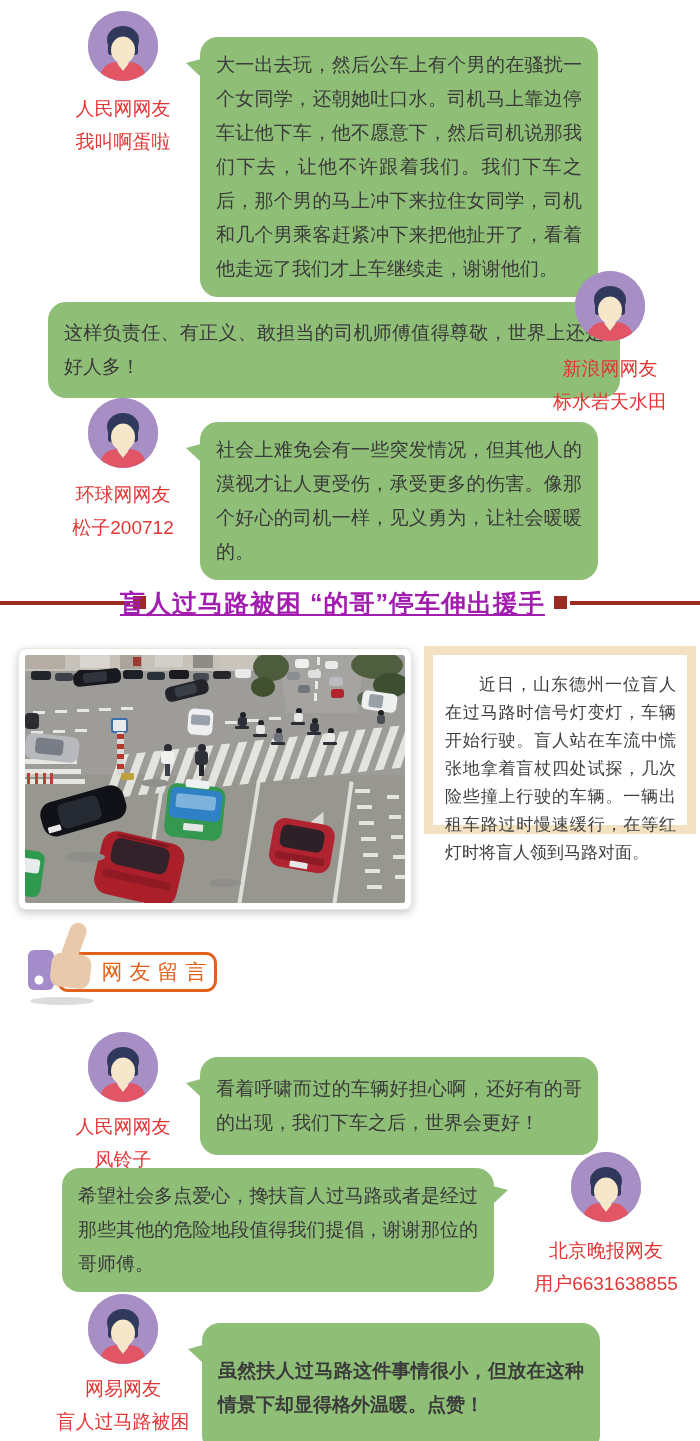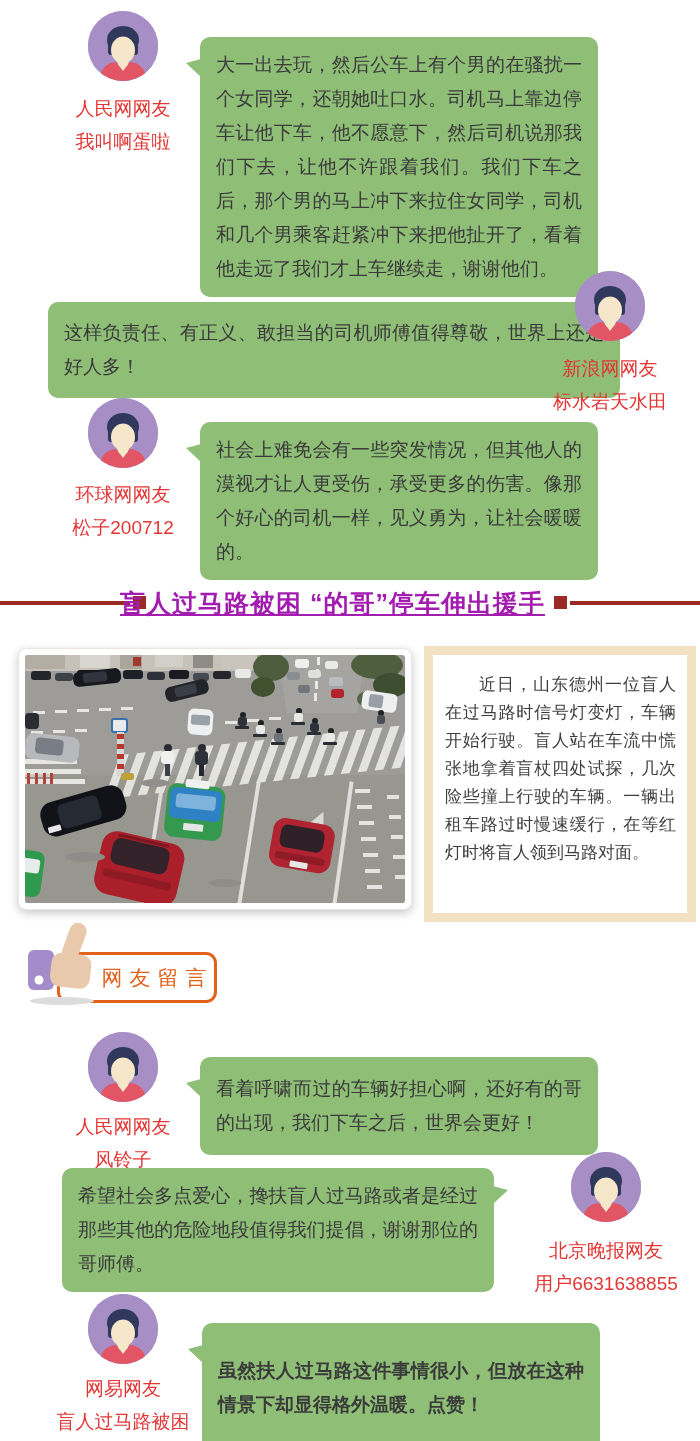--- a/index.html
+++ b/index.html
@@ -15,21 +15,21 @@
     overflow:hidden; background:#a78fc6;
   }
   .avatar svg { display:block; width:100%; height:100%; }
   
   .nick {
     position:absolute; width:190px; text-align:center;
     color:#e23534; font-size:19px; line-height:33px;
   }
   
   .bubble {
-    position:absolute; background:#8fbe77; border-radius:10px;
+    position:absolute; background:#8fbe77; border-radius:18px;
     color:#3a3a3a; font-size:19px; line-height:34px;
     padding:11px 16px; text-align:justify;
   }
   .bubble .tail { position:absolute; width:0; height:0; }
   .tail-left {
     left:-14px; top:22px;
     border-top:4px solid transparent; border-bottom:14px solid transparent;
     border-right:15px solid #8fbe77;
   }
   .tail-right {
@@ -45,34 +45,34 @@
     color:#a21caf; font-size:25px; font-weight:bold; letter-spacing:1px;text-decoration:underline;
   }
   
   .photo-frame {
     position:absolute; left:18px; top:648px; width:394px; height:262px;
     background:#ffffff; border:1px solid #e9e7e2; border-radius:8px;
     padding:6px; box-shadow:0 3px 10px rgba(0,0,0,0.22);
   }
   .photo-frame svg { display:block; width:100%; height:100%; border-radius:3px; }
   .news-panel {
-    position:absolute; left:424px; top:646px; width:272px; height:276px;
+    position:absolute; left:424px; top:646px; width:272px; height:188px;
     background:#f3e2c2;
   }
   .news-inner {
     position:absolute; left:9px; top:9px; right:9px; bottom:9px;
     background:#ffffff; padding:16px 11px 10px 12px;
   }
   .news-text {
     color:#3e3e3e; font-size:17px; line-height:28px;
     text-indent:2em; text-align:justify;
   }
   
   .badge-box {
-    position:absolute; left:57px; top:952px; width:160px; height:51px;
+    position:absolute; left:57px; top:952px; width:160px; height:40px;
     border:3px solid #e2611c; border-radius:11px; background:#ffffff;
   }
   .badge-label {
     position:absolute; left:34px; right:0; top:0; bottom:0;
     display:flex; align-items:center; justify-content:center;
     color:#e2611c; font-size:21px; letter-spacing:7px; padding-left:7px;
   }
   .thumb-icon { position:absolute; left:22px; top:918px; width:78px; height:88px; }
   .thumb-icon svg { display:block; width:100%; height:100%; }
 </style>

